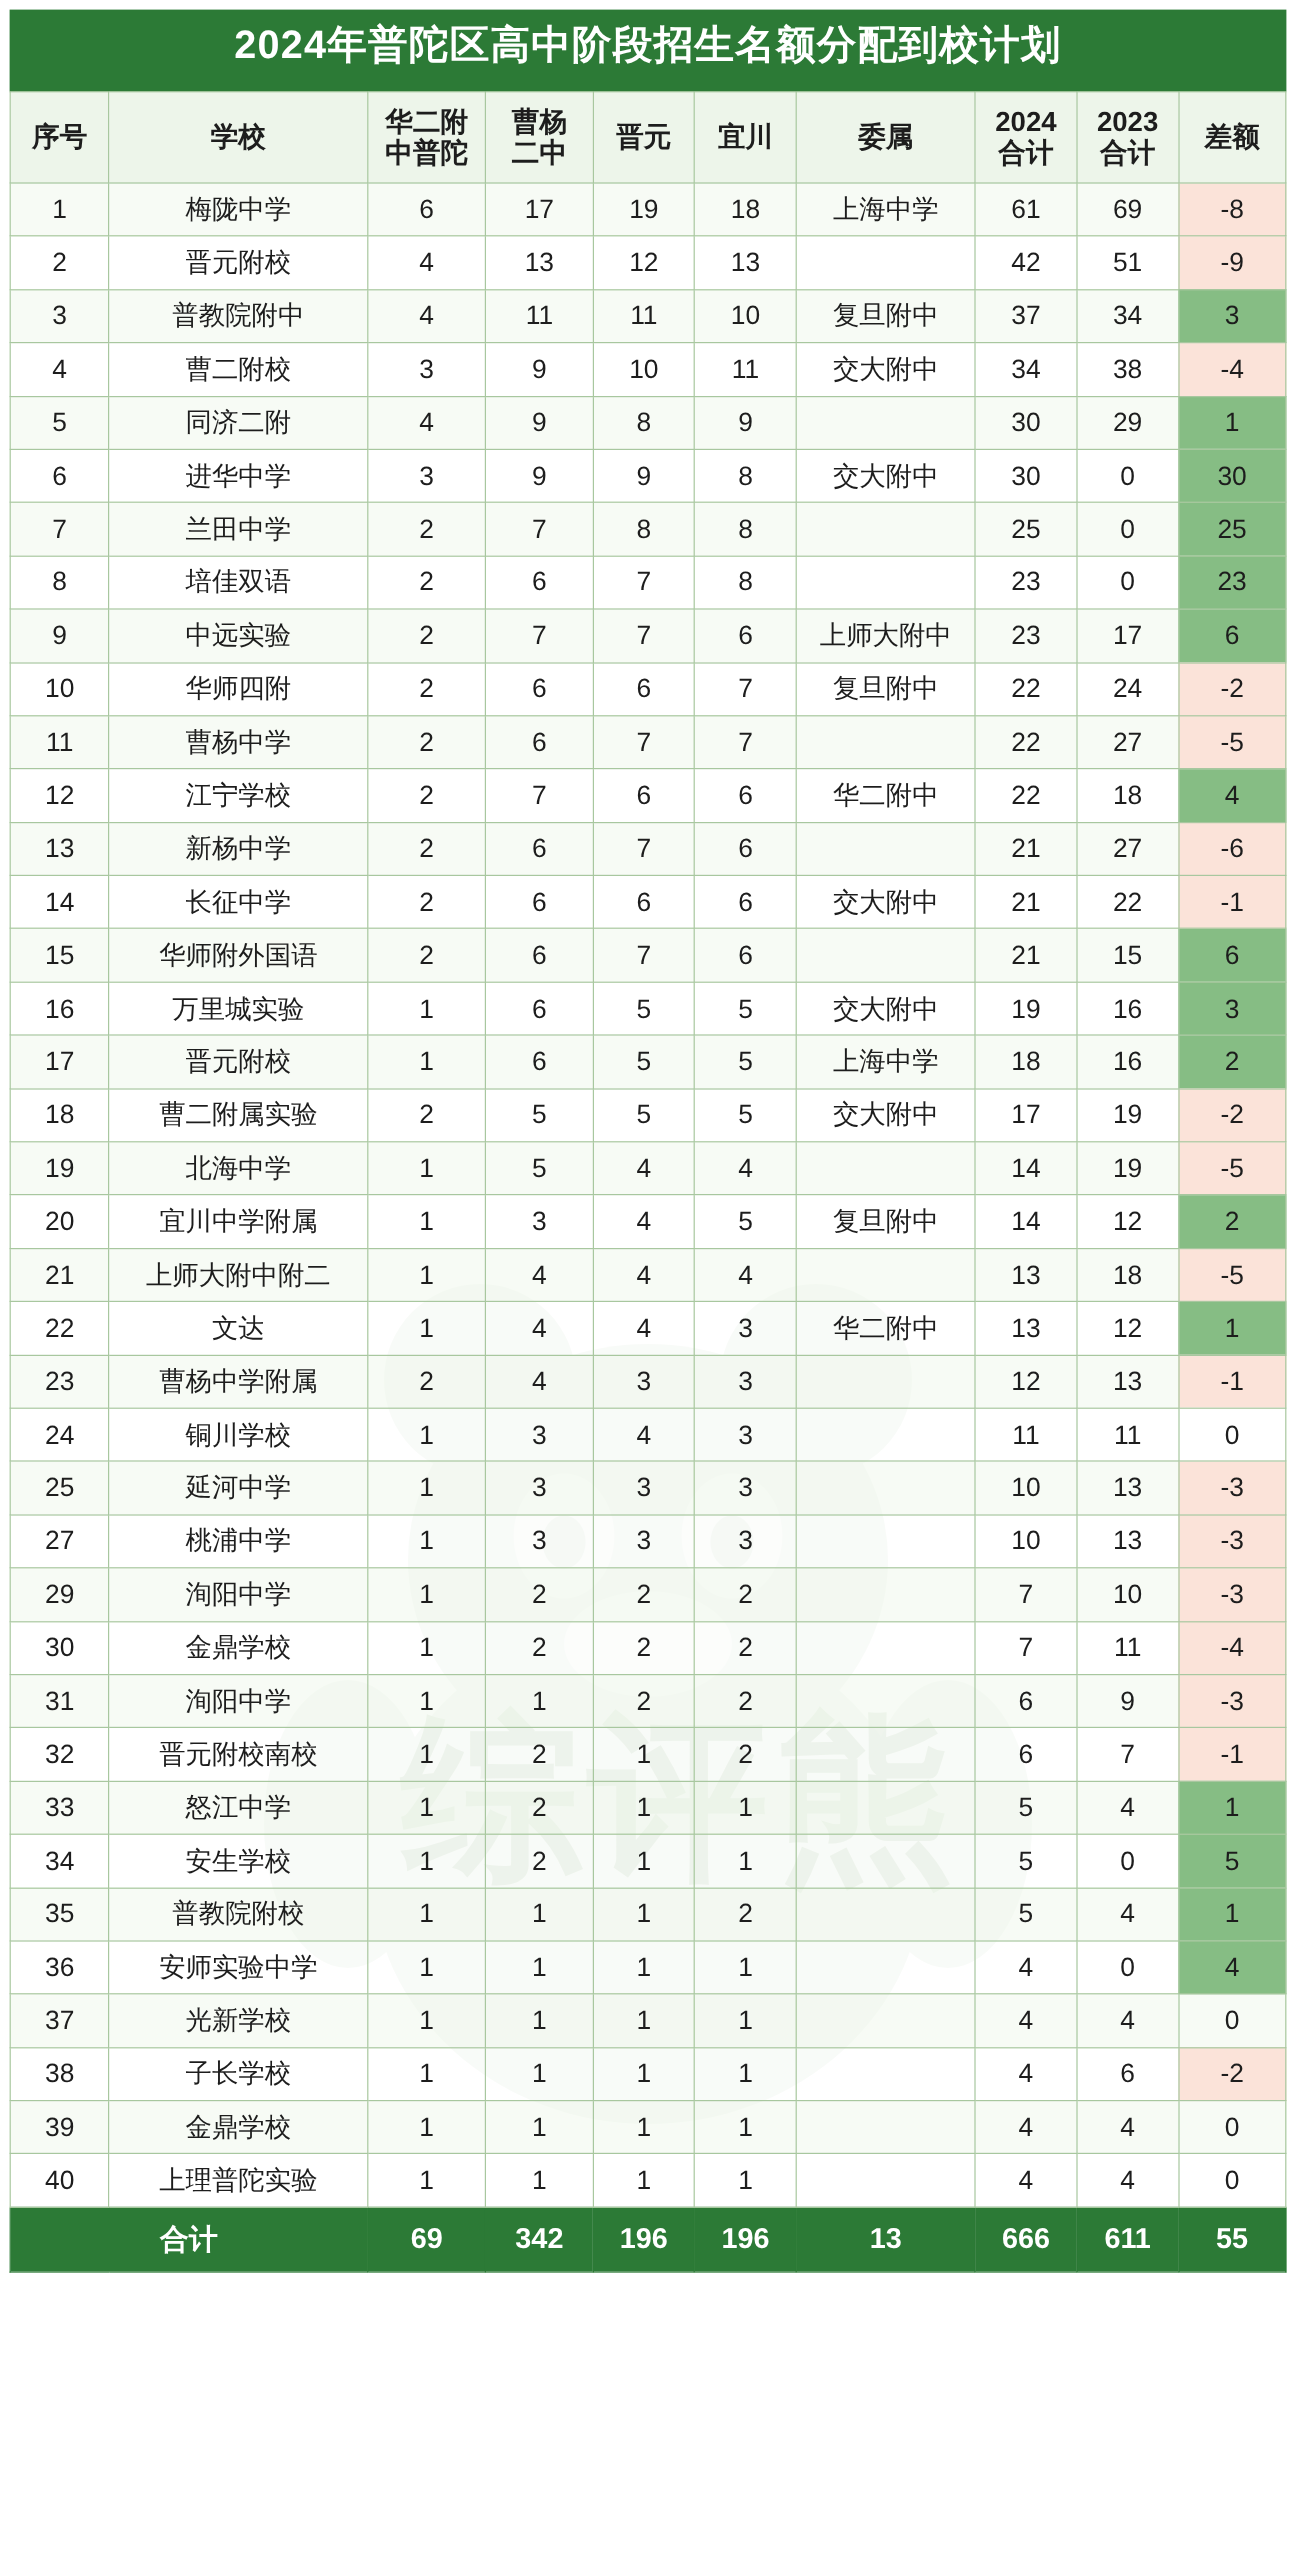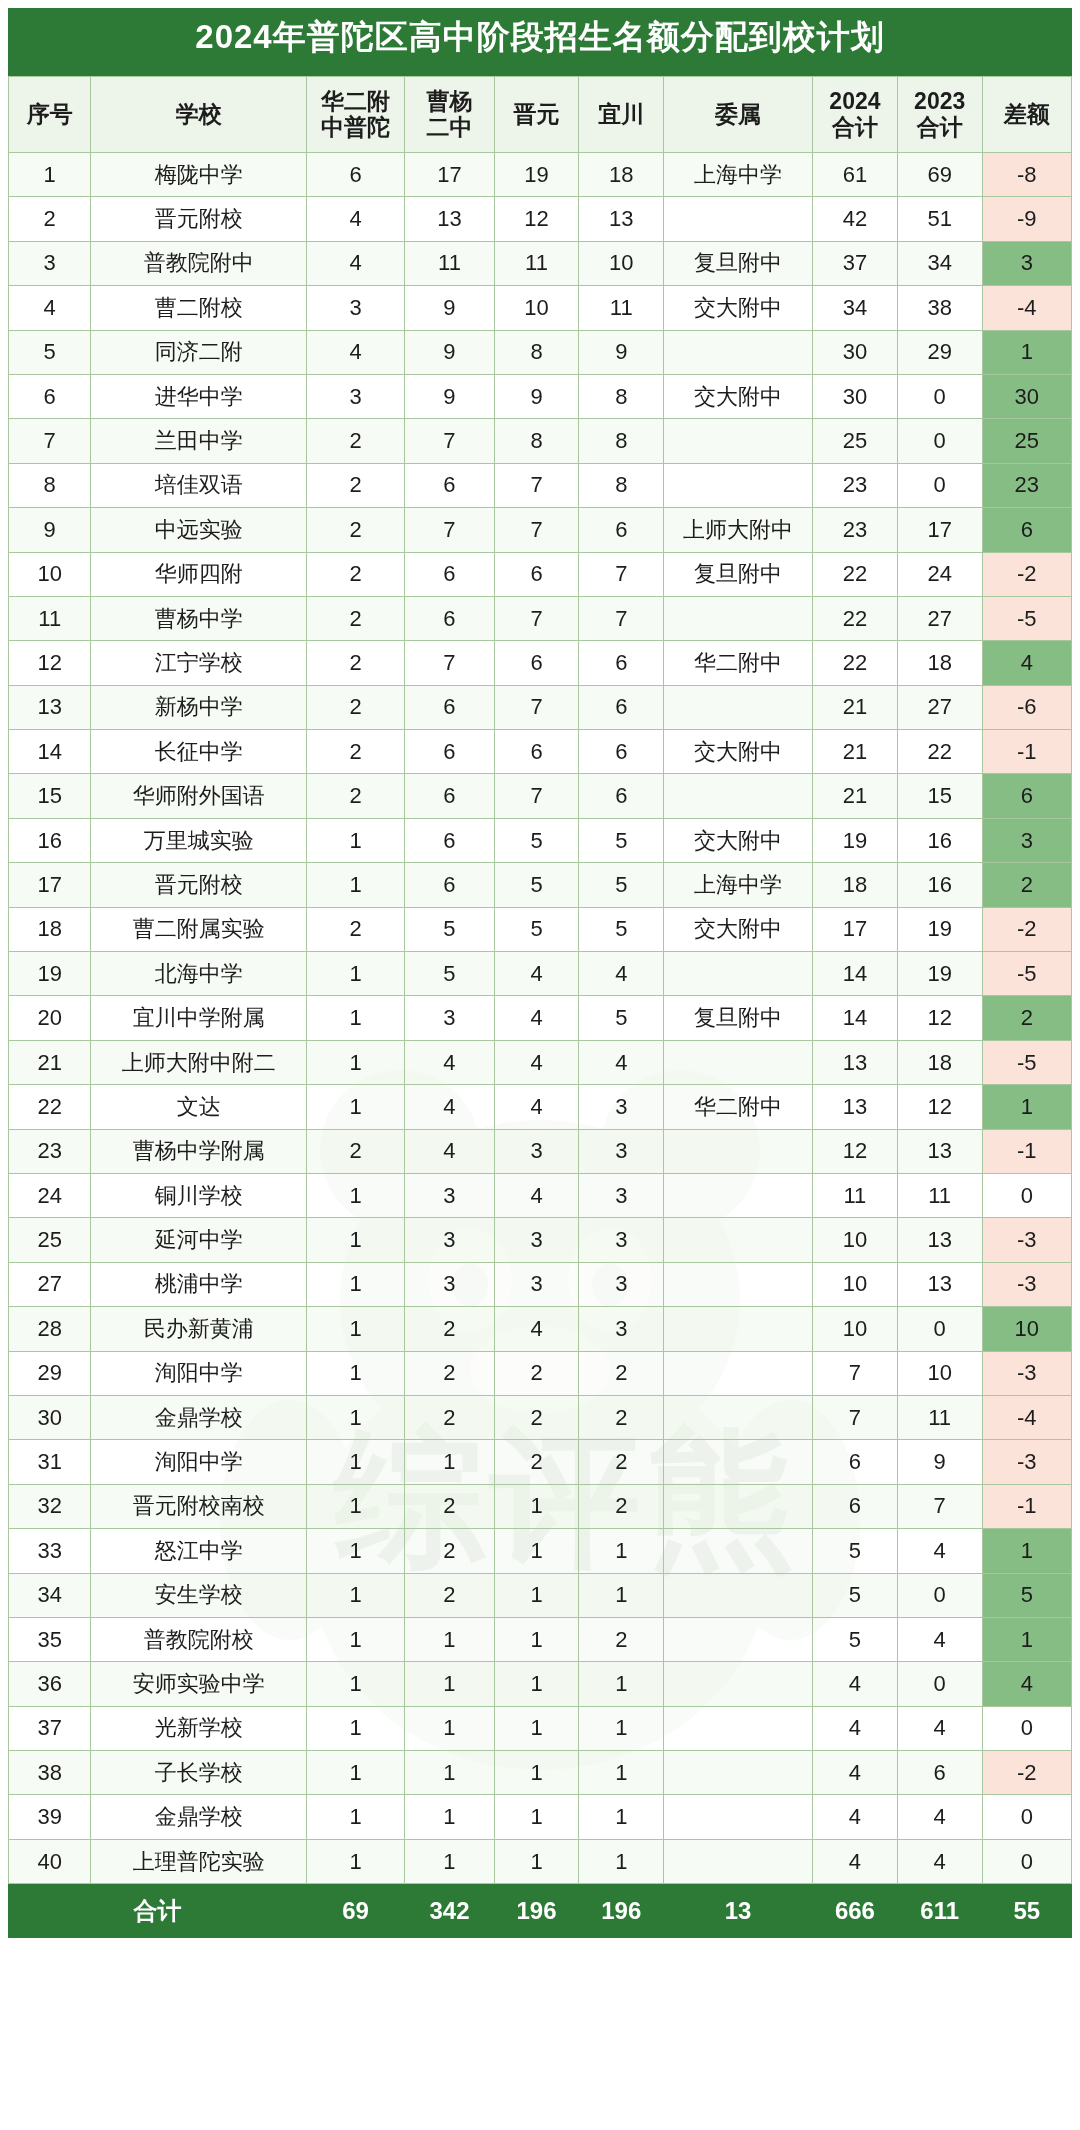--- a/index.html
+++ b/index.html
@@ -500,32 +500,20 @@
           <td>1</td>
           <td>3</td>
           <td>3</td>
           <td>3</td>
           <td></td>
           <td>10</td>
           <td>13</td>
           <td class="neg">-3</td>
         </tr>
         <tr>
-          <td>28</td>
-          <td>民办新黄浦</td>
-          <td>1</td>
-          <td>2</td>
-          <td>4</td>
-          <td>3</td>
-          <td></td>
-          <td>10</td>
-          <td>0</td>
-          <td class="pos">10</td>
-        </tr>
-        <tr>
           <td>29</td>
           <td>洵阳中学</td>
           <td>1</td>
           <td>2</td>
           <td>2</td>
           <td>2</td>
           <td></td>
           <td>7</td>
           <td>10</td>
           <td class="neg">-3</td>

